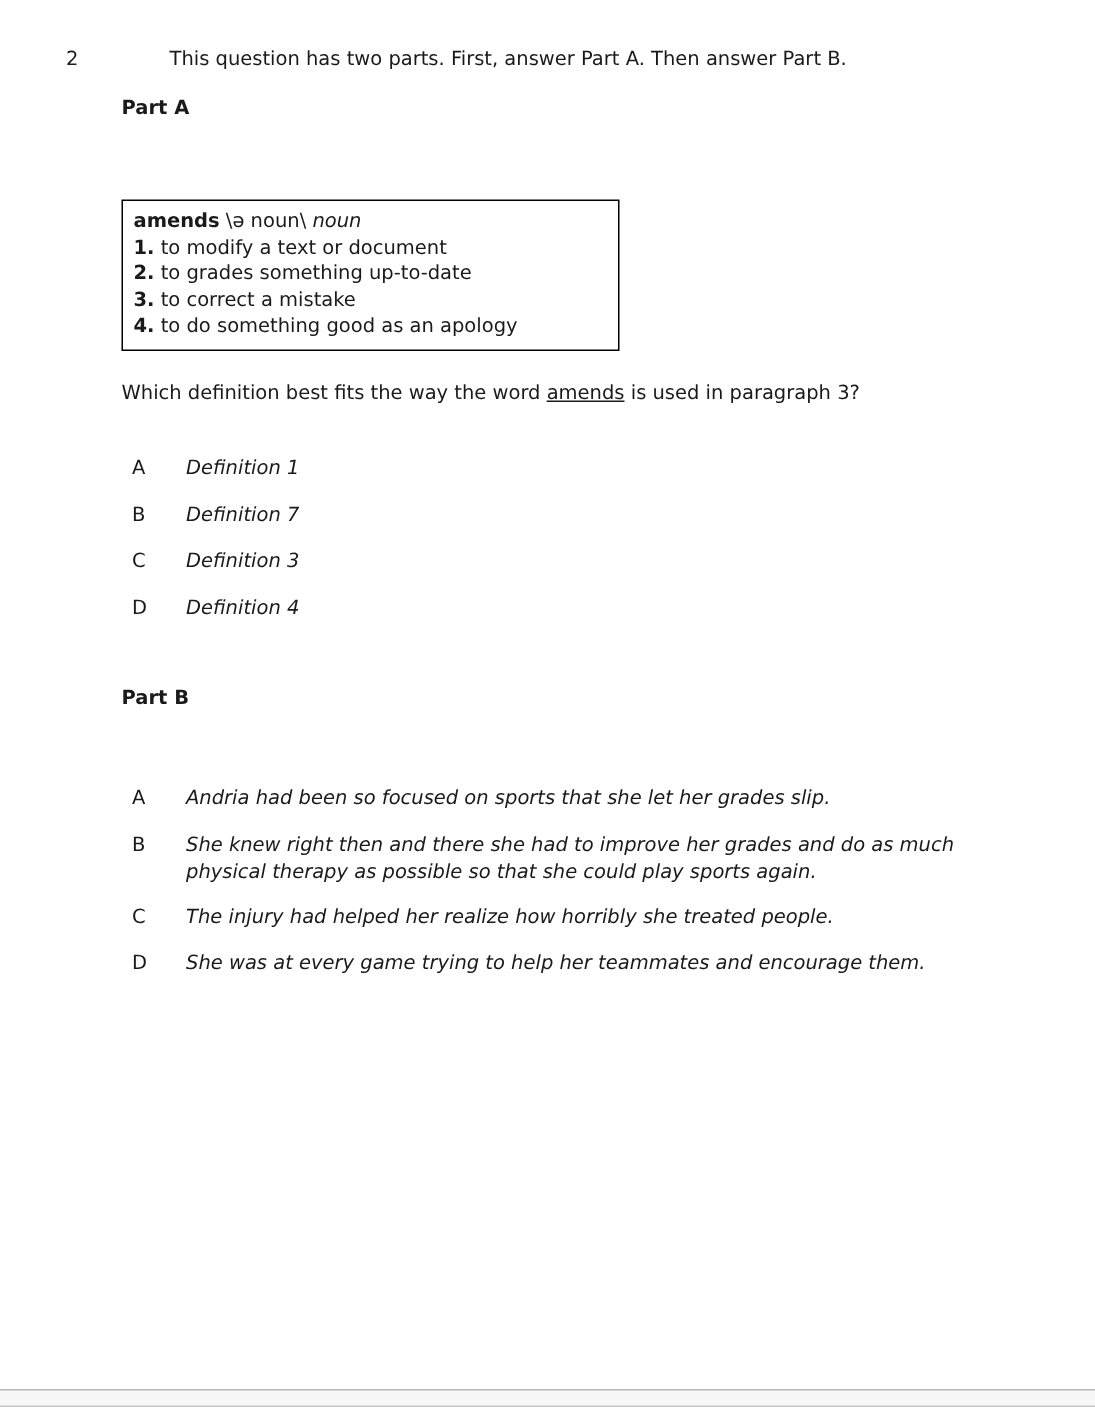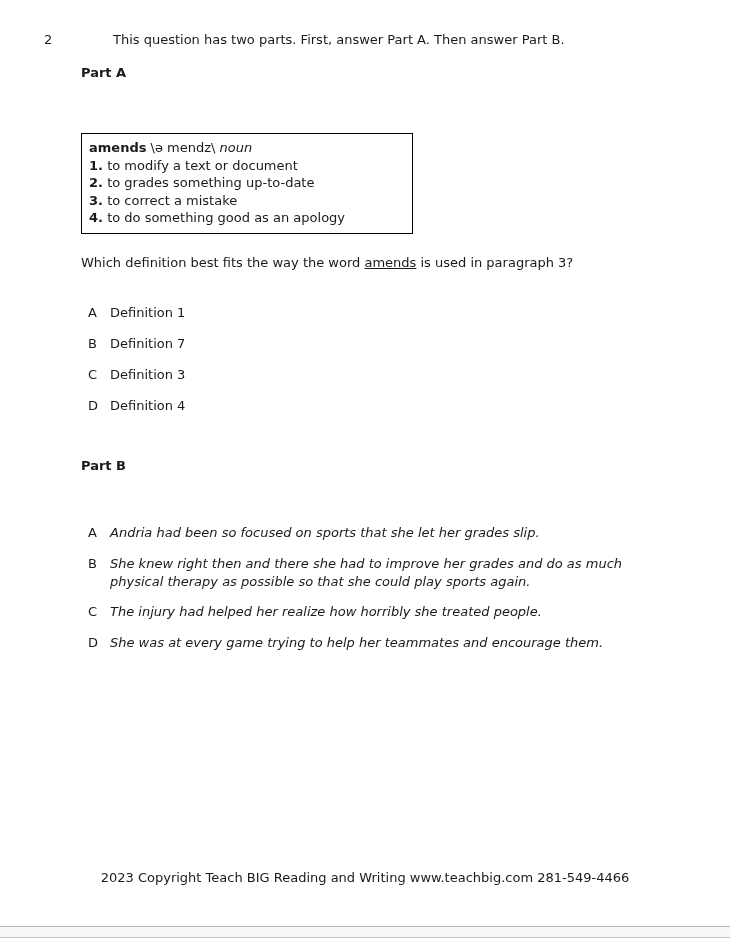--- a/index.html
+++ b/index.html
@@ -39,24 +39,25 @@
   .dict-box b { font-weight: bold; }
   .dict-box i { font-style: italic; }
 
   .part-a-question { left: 81px; top: 254px; white-space: nowrap; }
   .uword { text-decoration: underline; }
 
   .choice { left: 88px; }
   .choice .choice-letter { display: inline-block; }
   .choice .choice-text {
     position: absolute;
-    left: 22px;
+    left: 36px;
     top: 0;
     width: 556px;
     line-height: 17.5px;
+    font-style: italic;
   }
   .choice-a1 { top: 304px; }
   .choice-a2 { top: 335px; }
   .choice-a3 { top: 366px; }
   .choice-a4 { top: 397px; }
 
   .part-b-heading  { top: 457px; }
   .part-b-question { left: 81px; top: 475px; white-space: nowrap; }
 
   .choice-b1 { top: 524px; }
@@ -86,21 +87,21 @@
 <body>
 
 <div class="page">
 
   <div class="abs q-number">2</div>
   <div class="abs q-stem">This question has two parts. First, answer Part A. Then answer Part B.</div>
 
   <div class="abs part-heading part-a-heading">Part A</div>
 
   <div class="abs dict-box">
-    <div><b>amends</b><span> \ə mendz\ </span><i>noun</i></div>
+    <div><b>amends</b><span> \ə noun\ </span><i>noun</i></div>
     <div><b>1.</b> <span>to modify a text or document</span></div>
     <div><b>2.</b> <span>to grades something up-to-date</span></div>
     <div><b>3.</b> <span>to correct a mistake</span></div>
     <div><b>4.</b> <span>to do something good as an apology</span></div>
   </div>
 
   <div class="abs part-a-question"><span>Which definition best fits the way the word </span><span class="uword">amends</span><span> is used in paragraph 3?</span></div>
 
   <div class="abs choice choice-a1">
     <span class="choice-letter">A</span>
@@ -131,17 +132,16 @@
   </div>
   <div class="abs choice choice-b3">
     <span class="choice-letter">C</span>
     <span class="choice-text italic-text">The injury had helped her realize how horribly she treated people.</span>
   </div>
   <div class="abs choice choice-b4">
     <span class="choice-letter">D</span>
     <span class="choice-text italic-text">She was at every game trying to help her teammates and encourage them.</span>
   </div>
 
-  <div class="abs footer">2023 Copyright Teach BIG Reading and Writing www.teachbig.com 281-549-4466</div>
 
   <div class="abs page-gap"></div>
 
 </div>
 
 </body></html>

